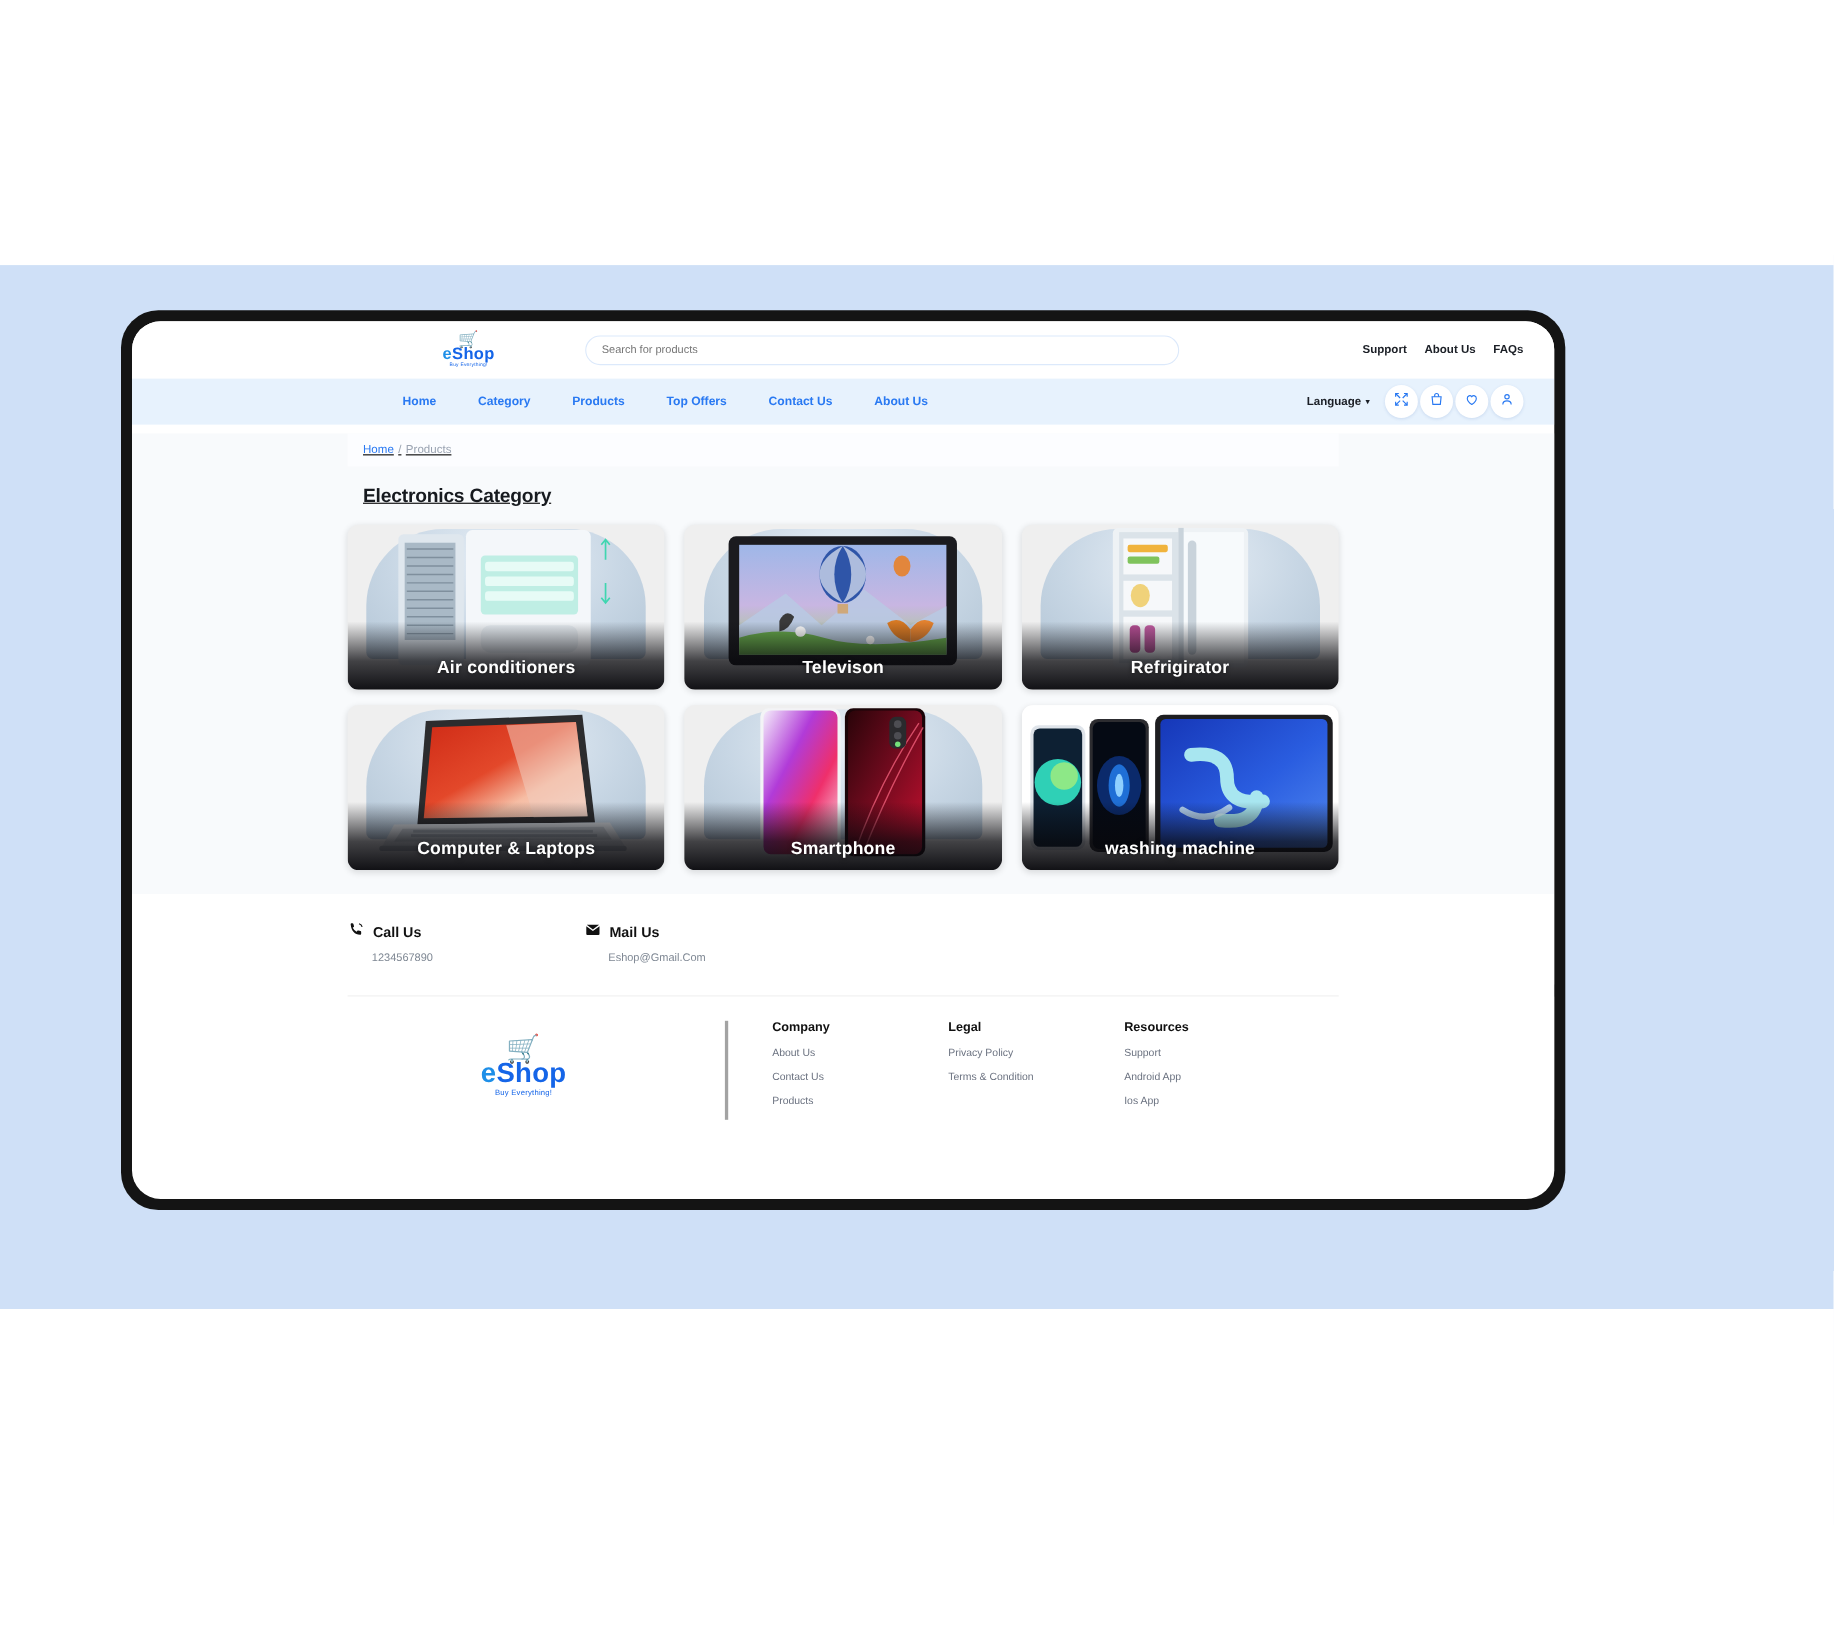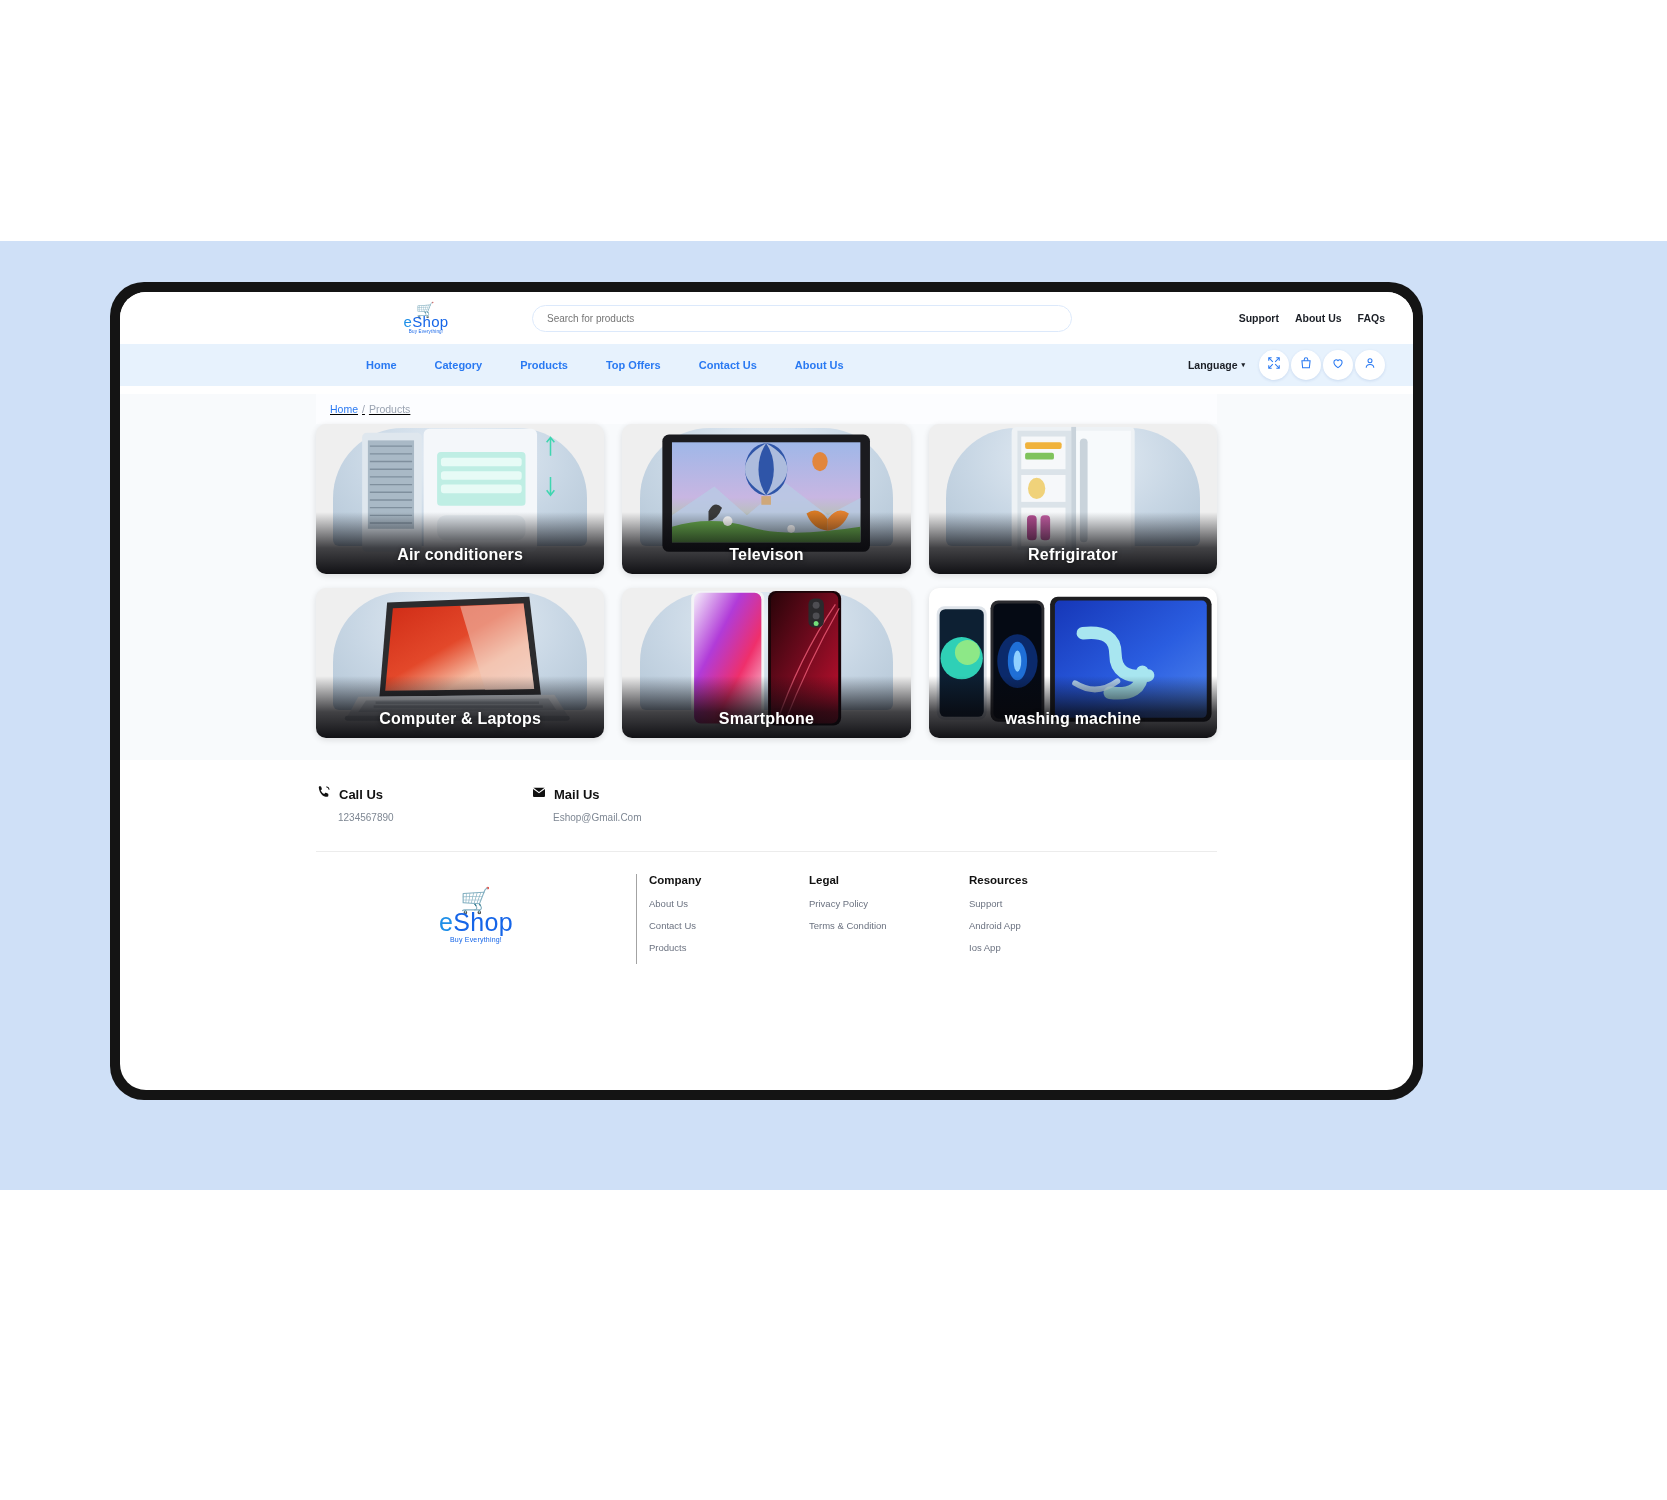--- a/index.html
+++ b/index.html
@@ -38,21 +38,21 @@
     height: 52px; background:#fff;
     display:flex; align-items:center;
     padding: 0 28px 0 28px;
     position: relative;
   }
   .logo-wrap { width: 120px; display:flex; justify-content:center; align-items:center; margin-left: 218px;}
   .logo {
     display:flex; flex-direction:column; align-items:center; line-height:1;
   }
   .logo .cart { font-size: 15px; color:#1565e8; margin-bottom:-3px; }
-  .logo .name { font-size: 15px; font-weight: normal; color:#1565e8; letter-spacing:.3px; }
+  .logo .name { font-size: 15px; font-weight: bold; color:#1565e8; letter-spacing:.3px; }
   .logo .name .e { color:#1e8fe8; }
   .logo .tag { font-size: 4.5px; color:#1565e8; letter-spacing:.2px; margin-top:1px; }
 
   .searchbox {
     margin-left: 46px;
     width: 540px; height: 27px;
     border: 1px solid #dce9fb;
     border-radius: 14px;
     display:flex; align-items:center;
     padding: 0 14px;
@@ -157,21 +157,21 @@
 
   
   .footer {
     background:#fff; padding: 22px 196px 0 196px;
     display:flex; align-items:flex-start;
   }
   .flogo { width: 320px; display:flex; justify-content:center; padding-top: 14px;}
   .flogo .logo .cart { font-size: 25px; }
   .flogo .logo .name { font-size: 25px; }
   .flogo .logo .tag { font-size: 7px; }
-  .fcols { display:flex; flex:1; border-left:1px solid #a3a3a3; padding-left: 12px; }
+  .fcols { display:flex; flex:1; border-left:3px solid #a3a3a3; padding-left: 40px; margin-left: 23px; }
   .fcol { width: 160px; }
   .fcol h4 { font-size: 11.5px; color:#111; font-weight:bold; margin-bottom: 12px; }
   .fcol a {
     display:block; font-size: 9.5px; color:#6b7280;
     text-decoration:none; margin-bottom: 11px;
   }
 </style>
 </head>
 <body>
 
@@ -254,20 +254,21 @@
       </div>
 
       <div class="content">
 
         <div class="crumbbar">
           <div class="crumb">
             <a href="#">Home</a><span class="sep">/</span><span class="cur">Products</span>
           </div>
         </div>
 
+        <div class="page-title">Electronics Category</div>
 
         <div class="grid">
 
           <div class="card">
             <div class="art">
               <div class="pillbg"></div>
               <svg viewBox="0 0 300 150" style="position:absolute;inset:0;width:100%;height:100%">
                 <rect x="48" y="6" width="62" height="124" rx="5" fill="#dfe7ee"></rect>
                 <rect x="54" y="14" width="48" height="92" fill="#a9b9c6"></rect>
                 <g stroke="#7f8f9d" stroke-width="1.4">

